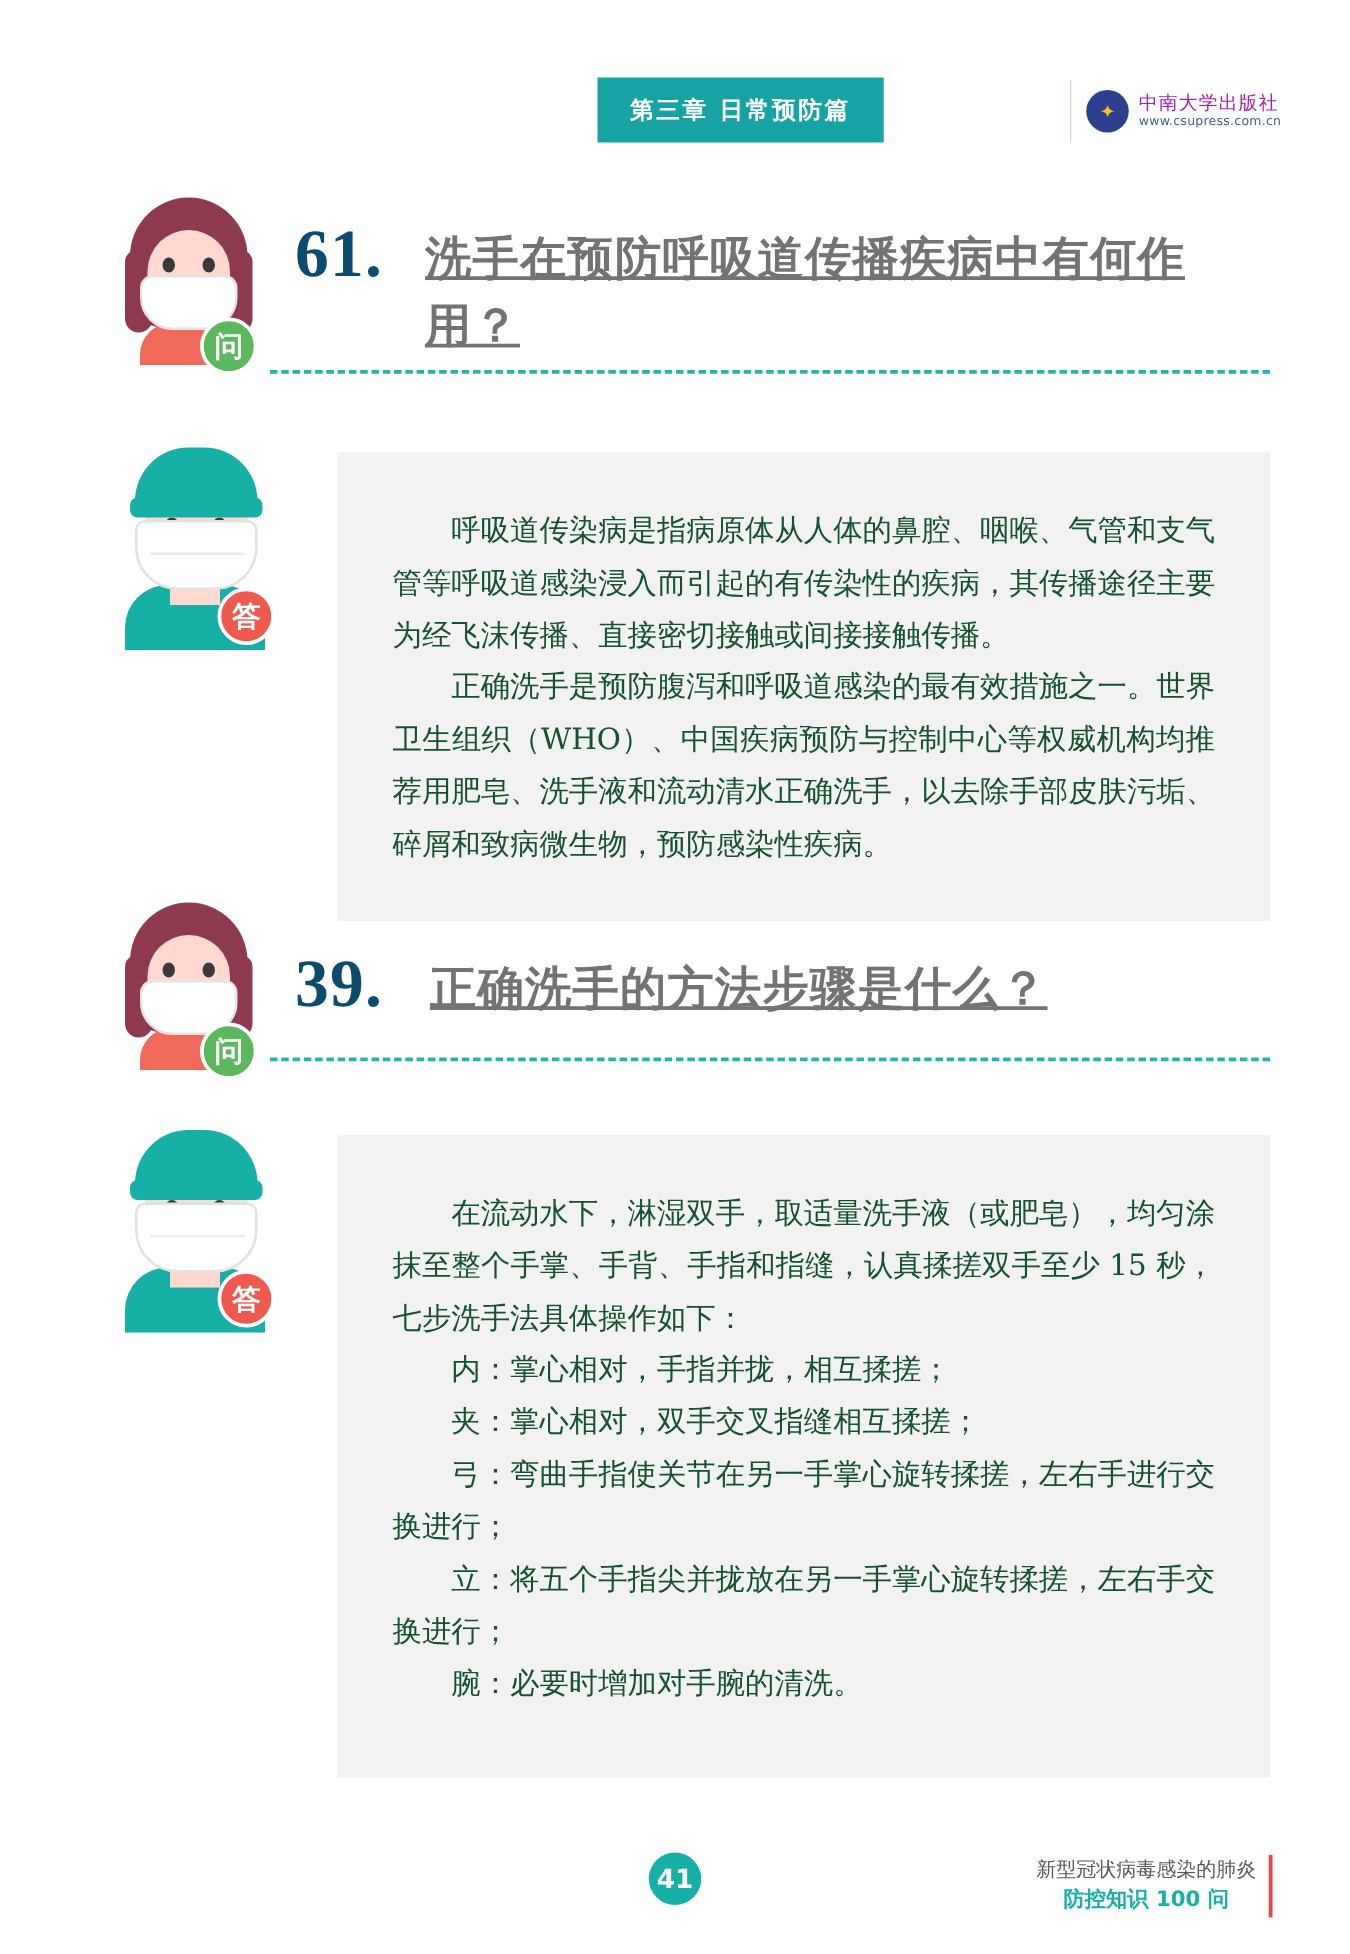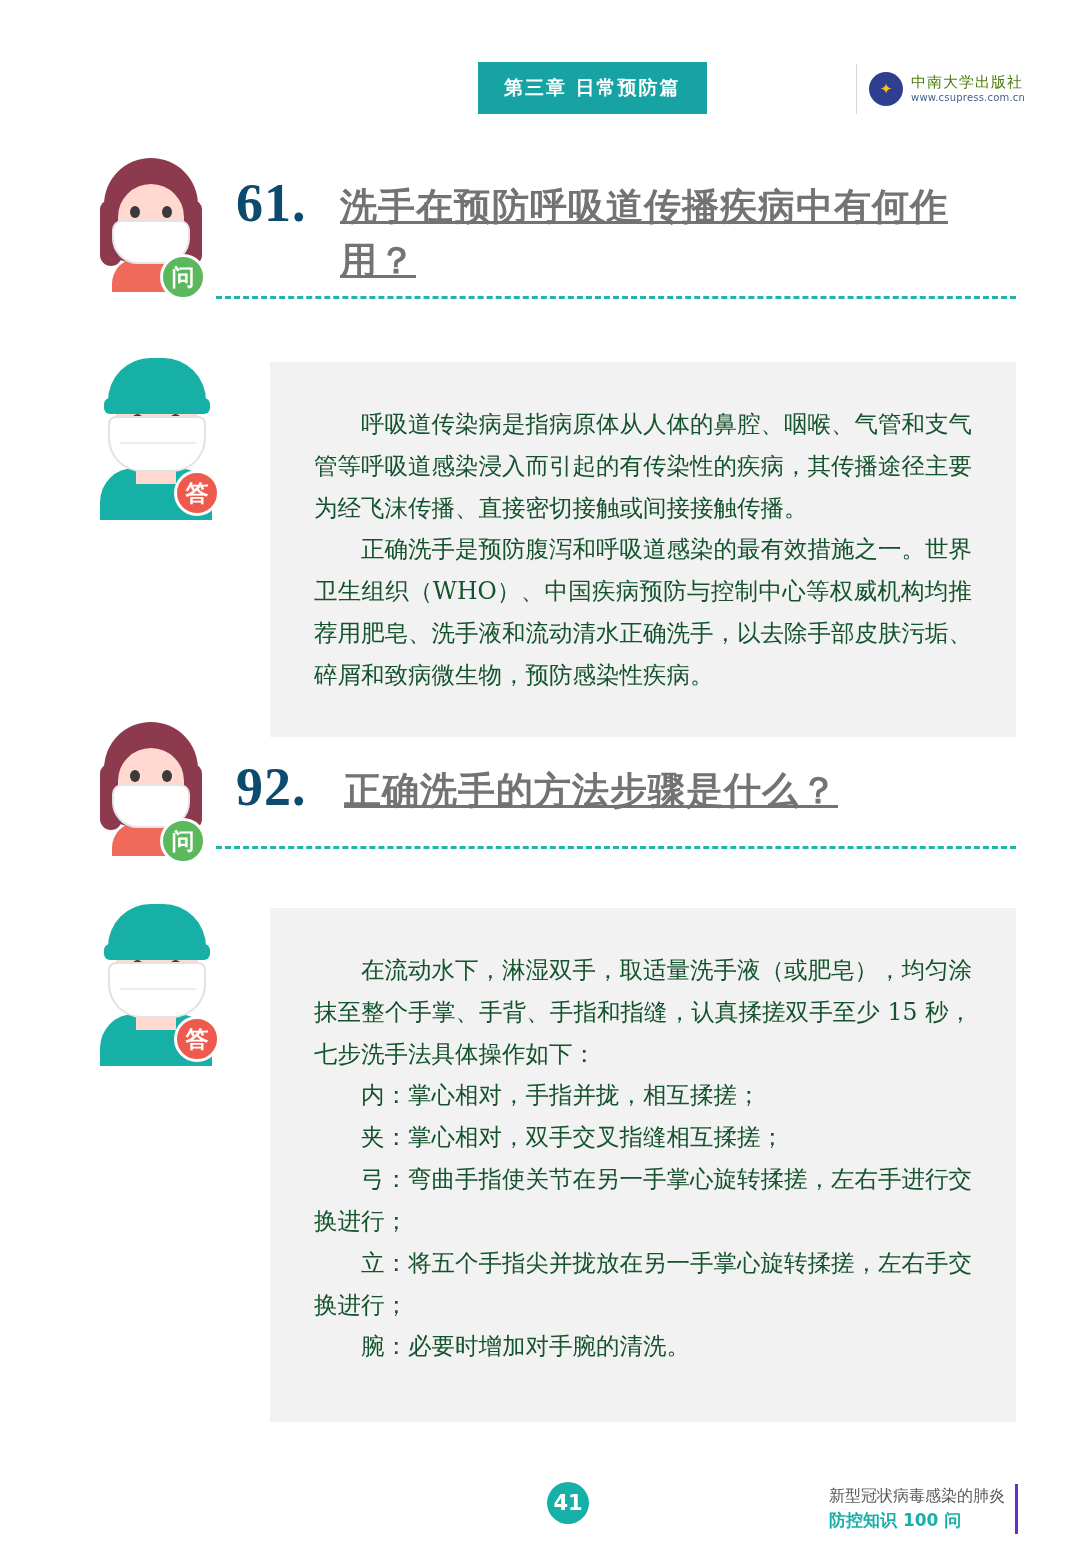--- a/index.html
+++ b/index.html
@@ -47,21 +47,21 @@
     padding-left: 12px;
   }
   .pub-logo {
     width: 34px; height: 34px;
     border-radius: 50%;
     background: #2f3f8f;
     display: flex; align-items: center; justify-content: center;
     color: #f5c518; font-size: 15px; font-weight: bold;
   }
   .pub-text { line-height: 1.25; }
-  .pub-name { font-size: 15px; color: #4d7c0f; letter-spacing: 1px; font-family:"DejaVu Serif","Liberation Serif",serif;}
+  .pub-name { font-size: 15px; color: #a21caf; letter-spacing: 1px; font-family:"DejaVu Serif","Liberation Serif",serif;}
   .pub-url { font-size: 10px; color: #44608f; letter-spacing: .2px; }
 
   
   .qa-block { position: absolute; left: 0; width: 100%; }
 
   .avatar-q {
     position: absolute;
     width: 110px; height: 130px;
   }
   .girl-hair {
@@ -170,26 +170,25 @@
     text-indent: 2em;
   }
 
   
   .page-num {
     position:absolute; left:50%; transform:translateX(-50%); top:1482px;
     width:42px; height:42px; border-radius:50%;
     background:#17b0a6; color:#fff; font-size:21px; font-weight:bold;
     display:flex; align-items:center; justify-content:center;
     font-family:"DejaVu Sans","Liberation Sans",sans-serif;
-    margin-left:28px;
   }
   .footer-right {
     position:absolute; right:62px; top:1484px;
-    text-align:left; line-height:1.5;
-    border-right: 3px solid #6d28d9;
+    text-align:center; line-height:1.5;
+    border-right: 3px solid #ef4444;
     padding-right: 10px;
   }
   .footer-line1 { font-size:16px; color:#5a5a5a; font-family:"DejaVu Serif","Liberation Serif",serif;}
   .footer-line2 { font-size:17px; color:#17b0a6; font-weight:bold; font-family:"DejaVu Sans","Liberation Sans",sans-serif;}
 </style>
 </head>
 <body>
 
 <div class="header">
   <div class="chapter-tab">第三章 日常预防篇</div>
@@ -254,21 +253,21 @@
       <div class="girl-eye l"></div>
         <div class="girl-eye r"></div>
       <div class="cheek l"></div>
         <div class="cheek r"></div>
     </div>
     <div class="girl-body"></div>
     <div class="girl-mask"></div>
     <div class="badge-q">问</div>
   </div>
 
-  <div class="q-number" style="left:236px; top:756px;">92.</div>
+  <div class="q-number" style="left:236px; top:756px;">39.</div>
   <div class="q-title" style="left:344px; top:764px; width:680px;">正确洗手的方法步骤是什么？</div>
   <div class="dashed" style="left:216px; top:846px; width:800px;"></div>
 
   <div class="avatar-a" style="left:90px; top:904px;">
     <div class="doc-body"></div>
     <div class="doc-neck"></div>
     <div class="doc-face">
       <div class="doc-eye l"></div>
         <div class="doc-eye r"></div>
     </div>

